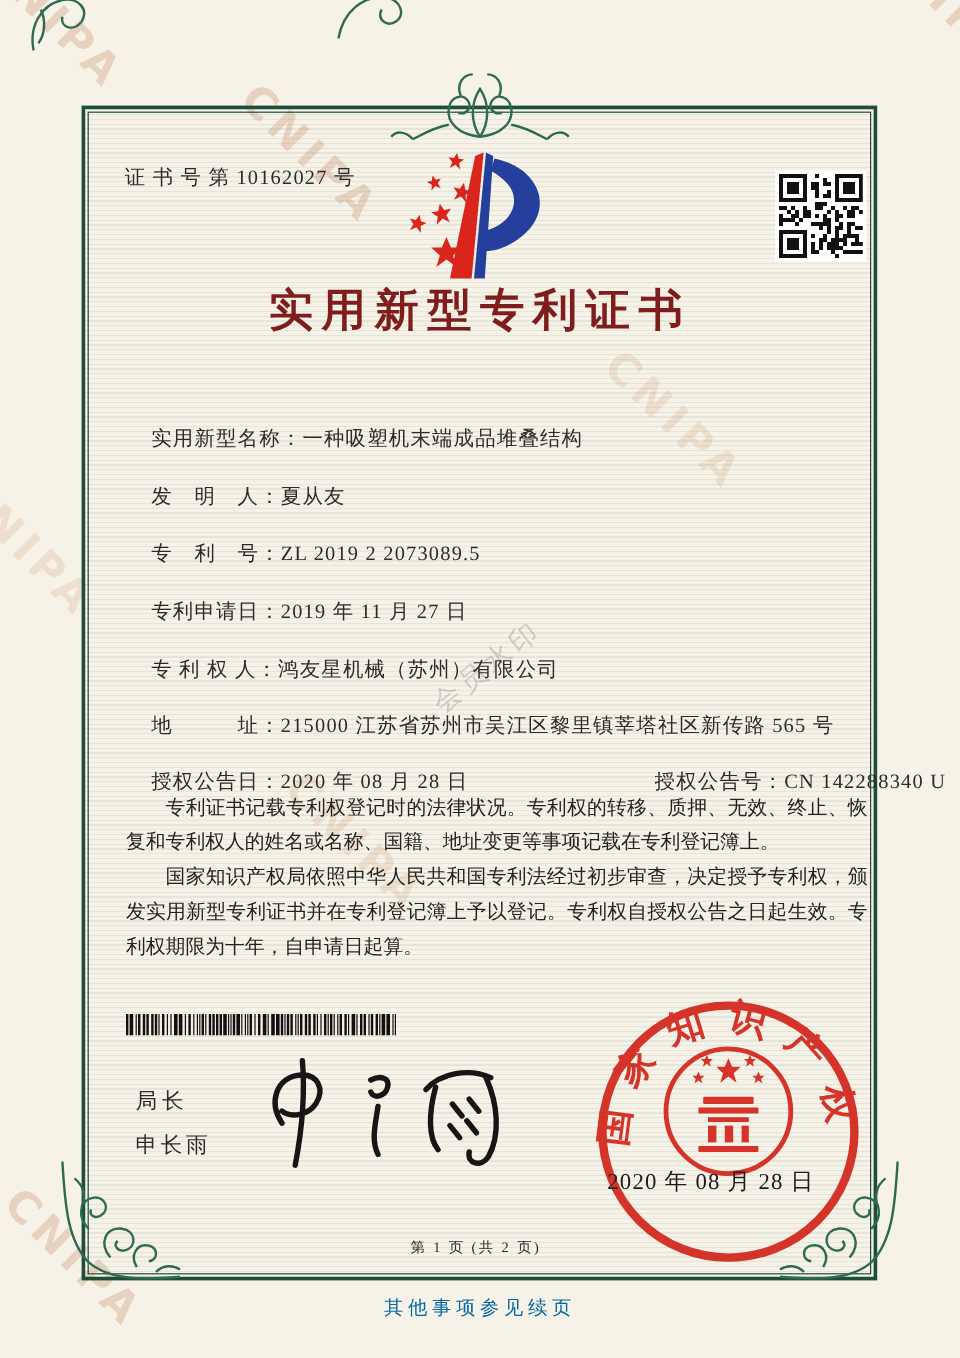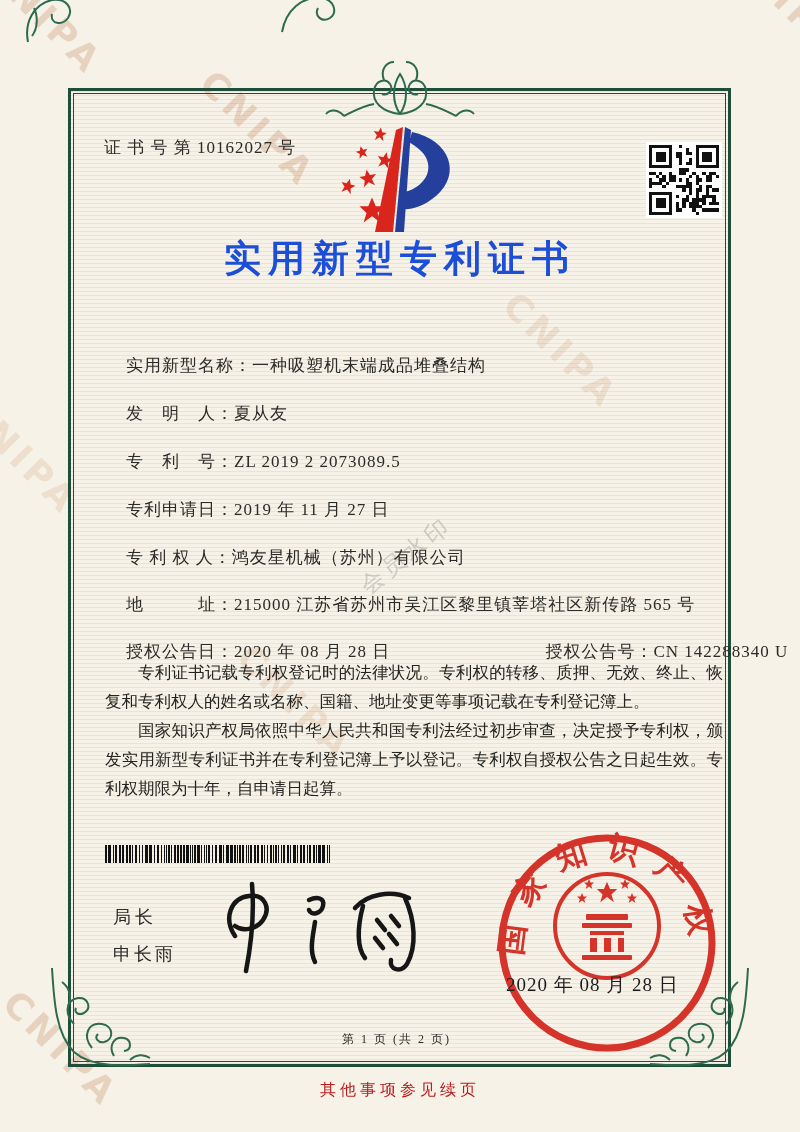--- a/index.html
+++ b/index.html
@@ -9,34 +9,34 @@
         background:repeating-linear-gradient(180deg, rgba(125,150,130,0.14) 0px, rgba(125,150,130,0.14) 1px, rgba(0,0,0,0) 1px, rgba(0,0,0,0) 4px);}
   .border-outer{position:absolute;left:68px;top:88px;width:657px;height:973px;border:3px solid #1e4d39;}
   .border-inner{position:absolute;left:2px;top:2px;right:2px;bottom:2px;border:1px solid #1e4d39;}
   .wm{position:absolute;font-family:"DejaVu Sans",sans-serif;font-weight:bold;font-size:36px;
       letter-spacing:5px;color:rgba(193,128,95,0.28);transform:rotate(45deg);white-space:nowrap;pointer-events:none;}
   .wm.light{opacity:.65;}
   .wm-member{position:absolute;font-size:23px;letter-spacing:4px;color:rgba(115,115,115,0.30);
       transform:rotate(-38deg);white-space:nowrap;pointer-events:none;}
   .cert-no{position:absolute;left:104px;top:136px;font-size:17px;letter-spacing:1px;white-space:pre;}
   .title{position:absolute;left:0;right:0;top:234px;text-align:center;font-size:37px;font-weight:bold;
-         letter-spacing:7px;color:#1d4ed8;}
+         letter-spacing:7px;color:#7f1d1d;}
   .field-row{position:absolute;left:105px;font-size:17px;letter-spacing:1px;white-space:pre;}
   .grant-no{position:absolute;left:409px;top:0;white-space:pre;}
   .paras{position:absolute;left:105px;width:618px;top:658px;font-size:16.5px;line-height:29px;
          text-align:justify;color:#23231f;}
   .paras p{margin:0;text-indent:2em;}
   .barcode{position:absolute;left:105px;top:845px;width:230px;height:18px;}
   .sig-role{position:absolute;left:113px;top:905px;font-size:18px;letter-spacing:4px;font-family:"DejaVu Sans","Liberation Sans",sans-serif;}
   .sig-name{position:absolute;left:113px;top:942px;font-size:18px;letter-spacing:3px;font-family:Liberation Mono, monospace;}
   .signature{position:absolute;left:205px;top:878px;}
   .seal{position:absolute;left:494px;top:830px;opacity:.93;}
   .seal-date{position:absolute;left:506px;top:972px;font-size:19px;letter-spacing:1px;color:#1c1c1c;white-space:pre;}
   .page-info{position:absolute;left:68px;width:657px;top:1031px;text-align:center;font-size:12px;letter-spacing:2px;}
-  .cont-note{position:absolute;left:0;right:0;top:1080px;text-align:center;font-size:16px;letter-spacing:4px;color:#b91c1c;}
+  .cont-note{position:absolute;left:0;right:0;top:1080px;text-align:center;font-size:16px;letter-spacing:4px;color:#0369a1;}
   .orn{position:absolute;pointer-events:none;}
   svg{display:block;}
 </style>
 </head>
 <body>
 
 <div class="page">
 
   <div class="wm" style="left:-28px;top:-4px;">CNIPA</div>
   <div class="wm" style="left:185px;top:108px;">CNIPA</div>

